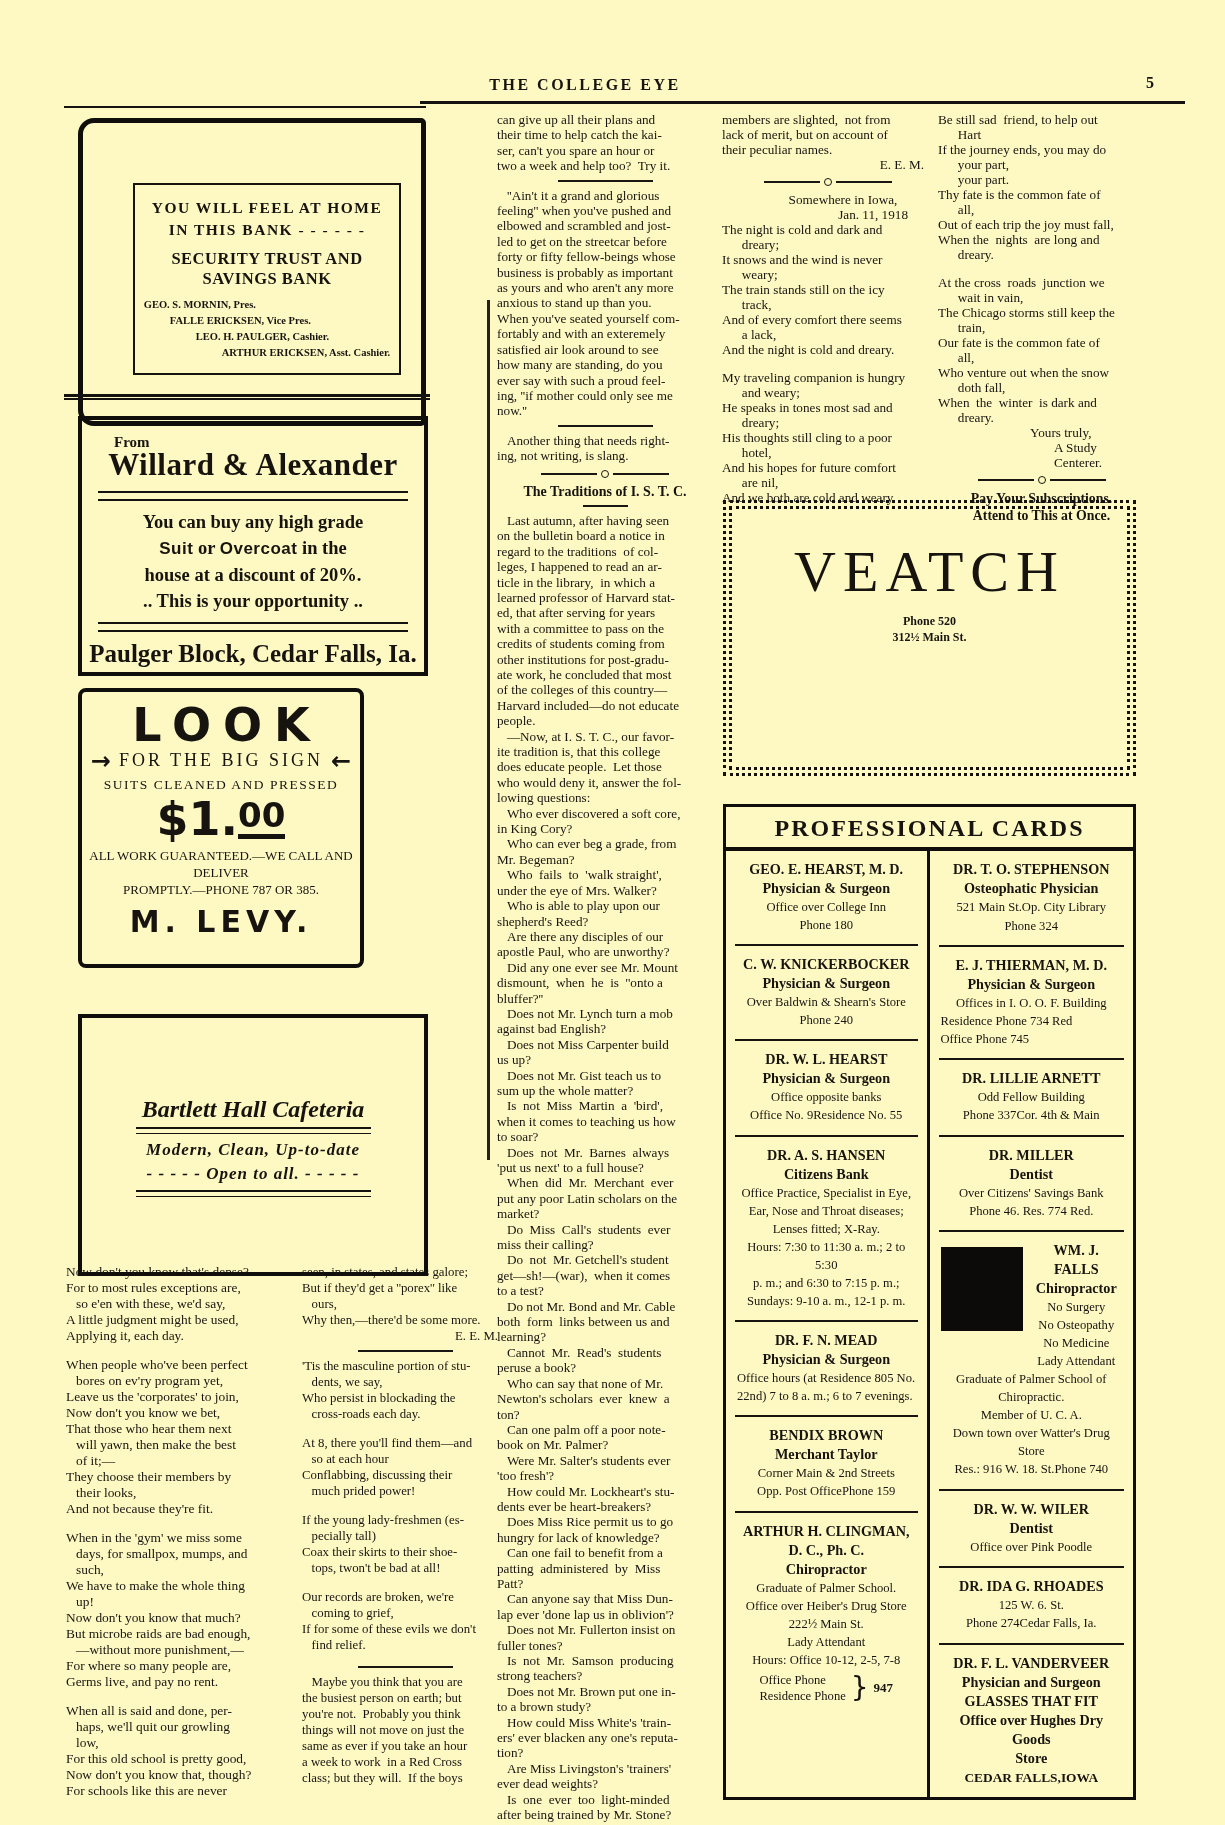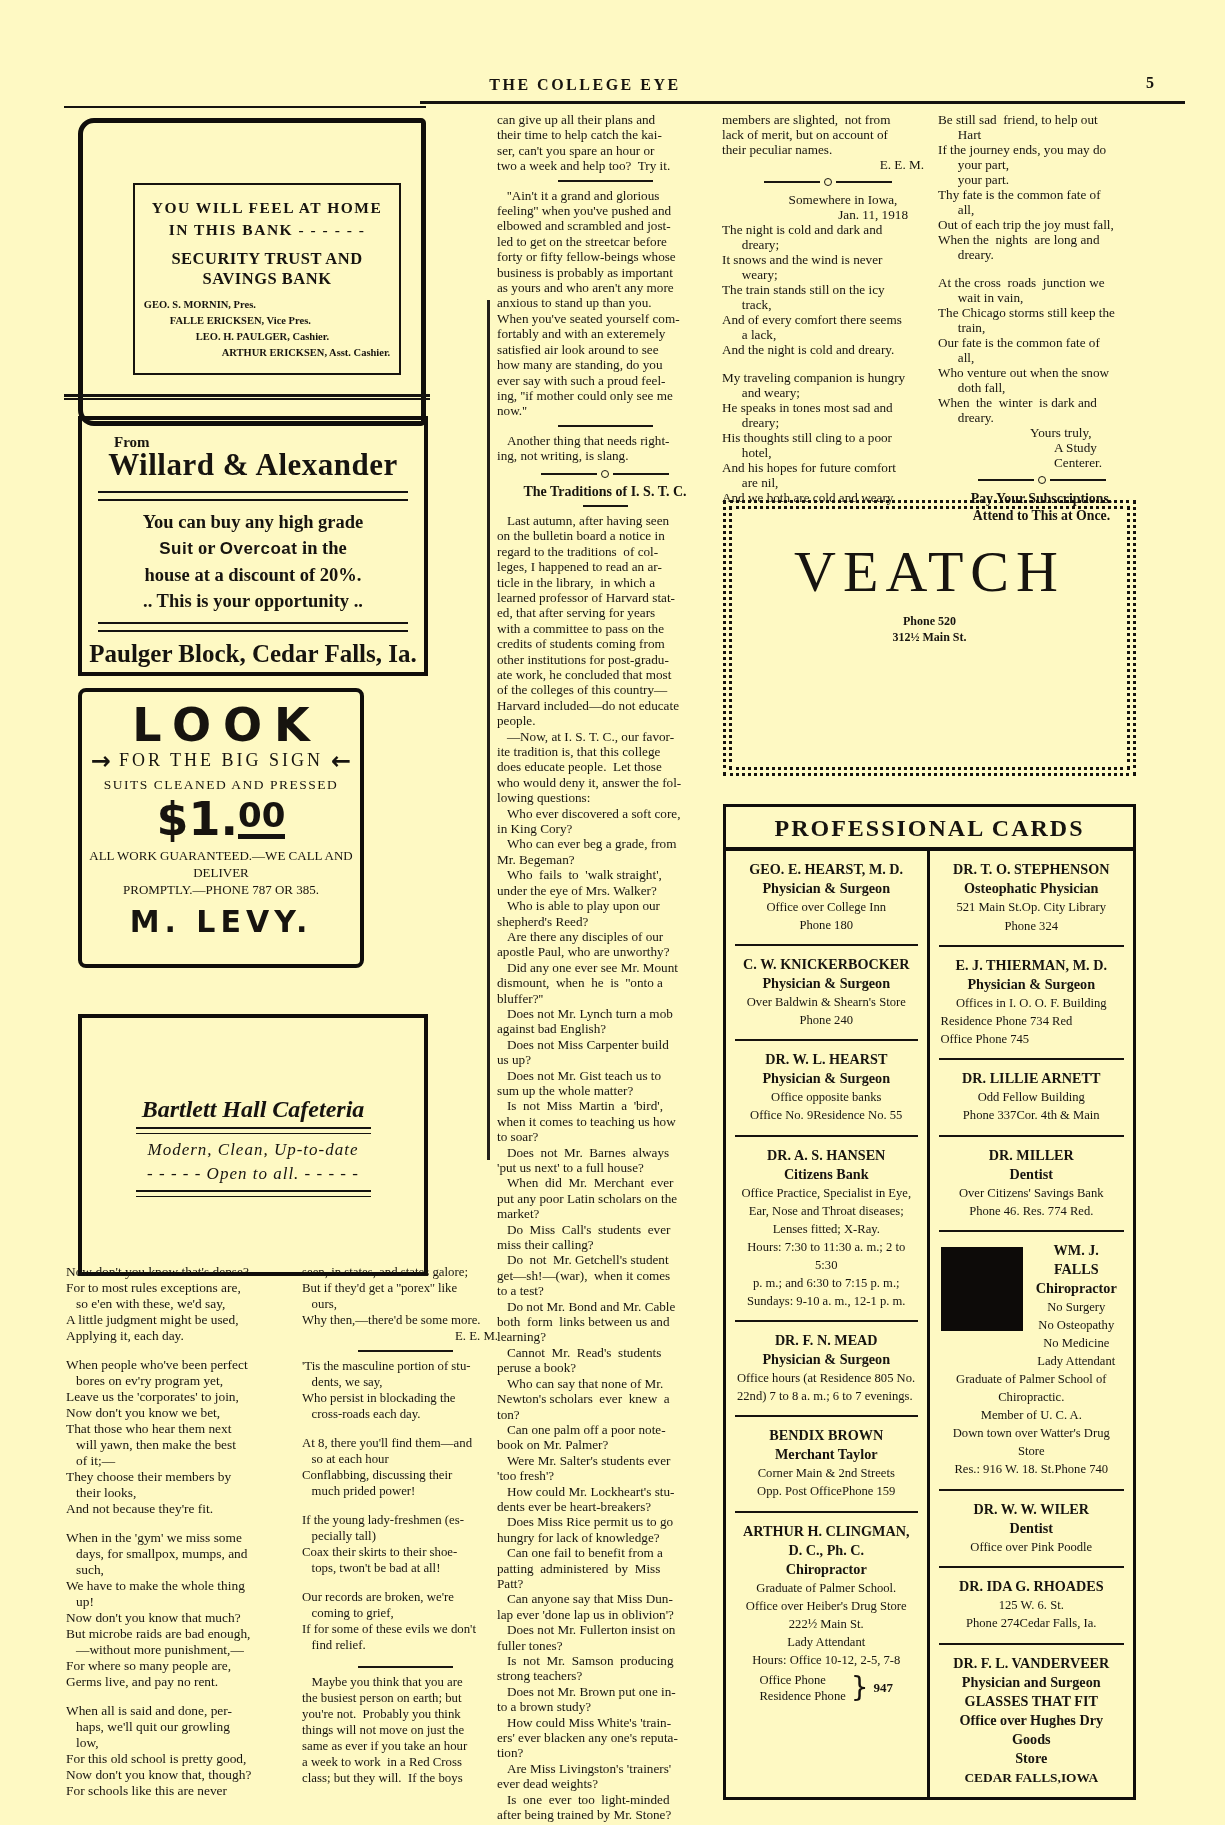--- a/index.html
+++ b/index.html
@@ -50,21 +50,21 @@
   .levy-price{display:flex;justify-content:center;align-items:flex-start;margin-top:2px;
     font-family:"DejaVu Sans",sans-serif;font-weight:bold;}
   .levy-dollar{font-size:46px;line-height:1.05;}
   .levy-cents{font-size:34px;line-height:1.1;border-bottom:5px solid #151310;margin-top:2px;}
   .levy-guarantee{font-size:13px;line-height:17px;margin-top:4px;white-space:pre-wrap;}
   .levy-name{font-family:"DejaVu Sans",sans-serif;font-weight:bold;font-size:30px;
     letter-spacing:5px;margin-top:6px;}
   .ad-cafeteria{left:78px;top:990px;width:350px;height:262px;border-width:4px;text-align:center;margin-top:24px;}
   .caf-name{font-style:italic;font-weight:bold;font-size:24px;margin-top:78px;}
   .caf-rule{width:235px;margin:4px auto;height:4px;border-top:2px solid #151310;border-bottom:1px solid #151310;}
-  .caf-line{font-style:italic;font-weight:normal;font-size:17px;letter-spacing:1px;line-height:24px;}
+  .caf-line{font-style:italic;font-weight:bold;font-size:17px;letter-spacing:1px;line-height:24px;}
   
   .tcol{font-size:13.2px;line-height:15.4px;}
   .p{white-space:pre-wrap;}
   .stanza{white-space:pre-wrap;margin-bottom:13px;}
   .srule{width:95px;height:2px;background:#1a1712;margin:6px auto;}
   .srule-sm{width:45px;}
   .orule{display:flex;align-items:center;justify-content:center;margin:6px 0;}
   .orule::before,.orule::after{content:"";width:56px;height:2px;background:#1a1712;}
   .orule .dot{width:6px;height:6px;border:1.5px solid #1a1712;border-radius:50%;margin:0 4px;}
   #col1{left:497px;top:112px;width:216px;}

